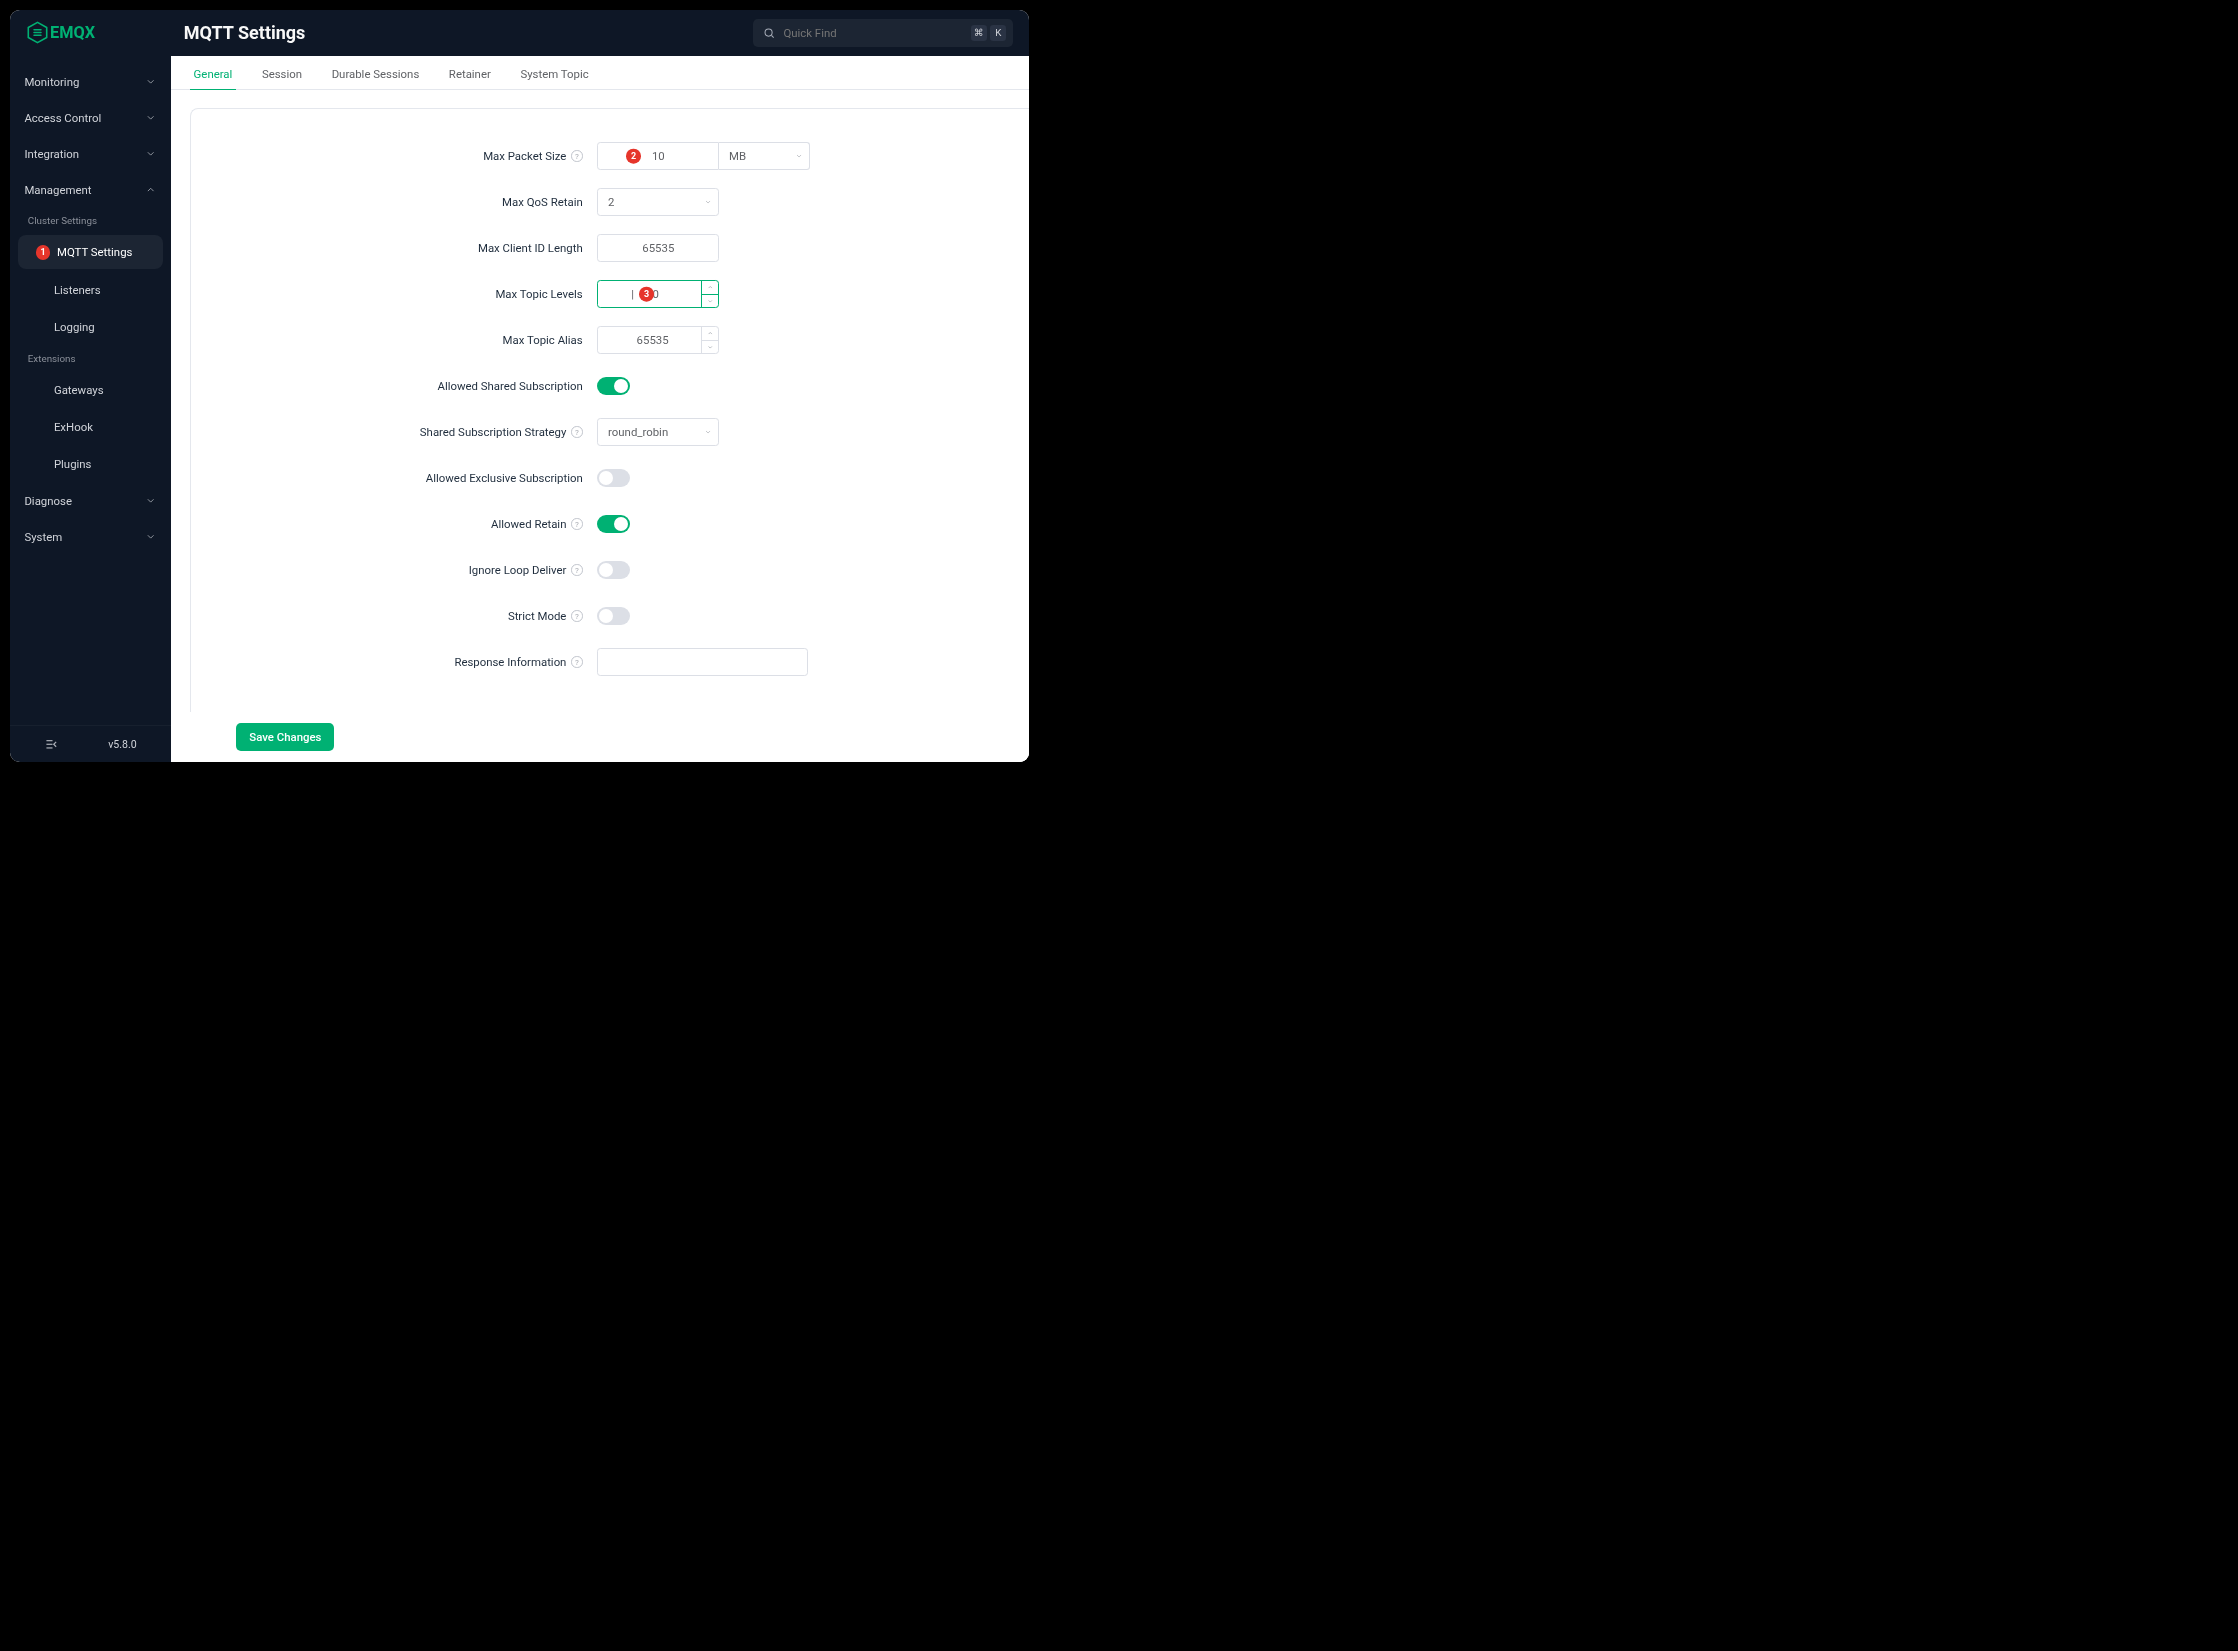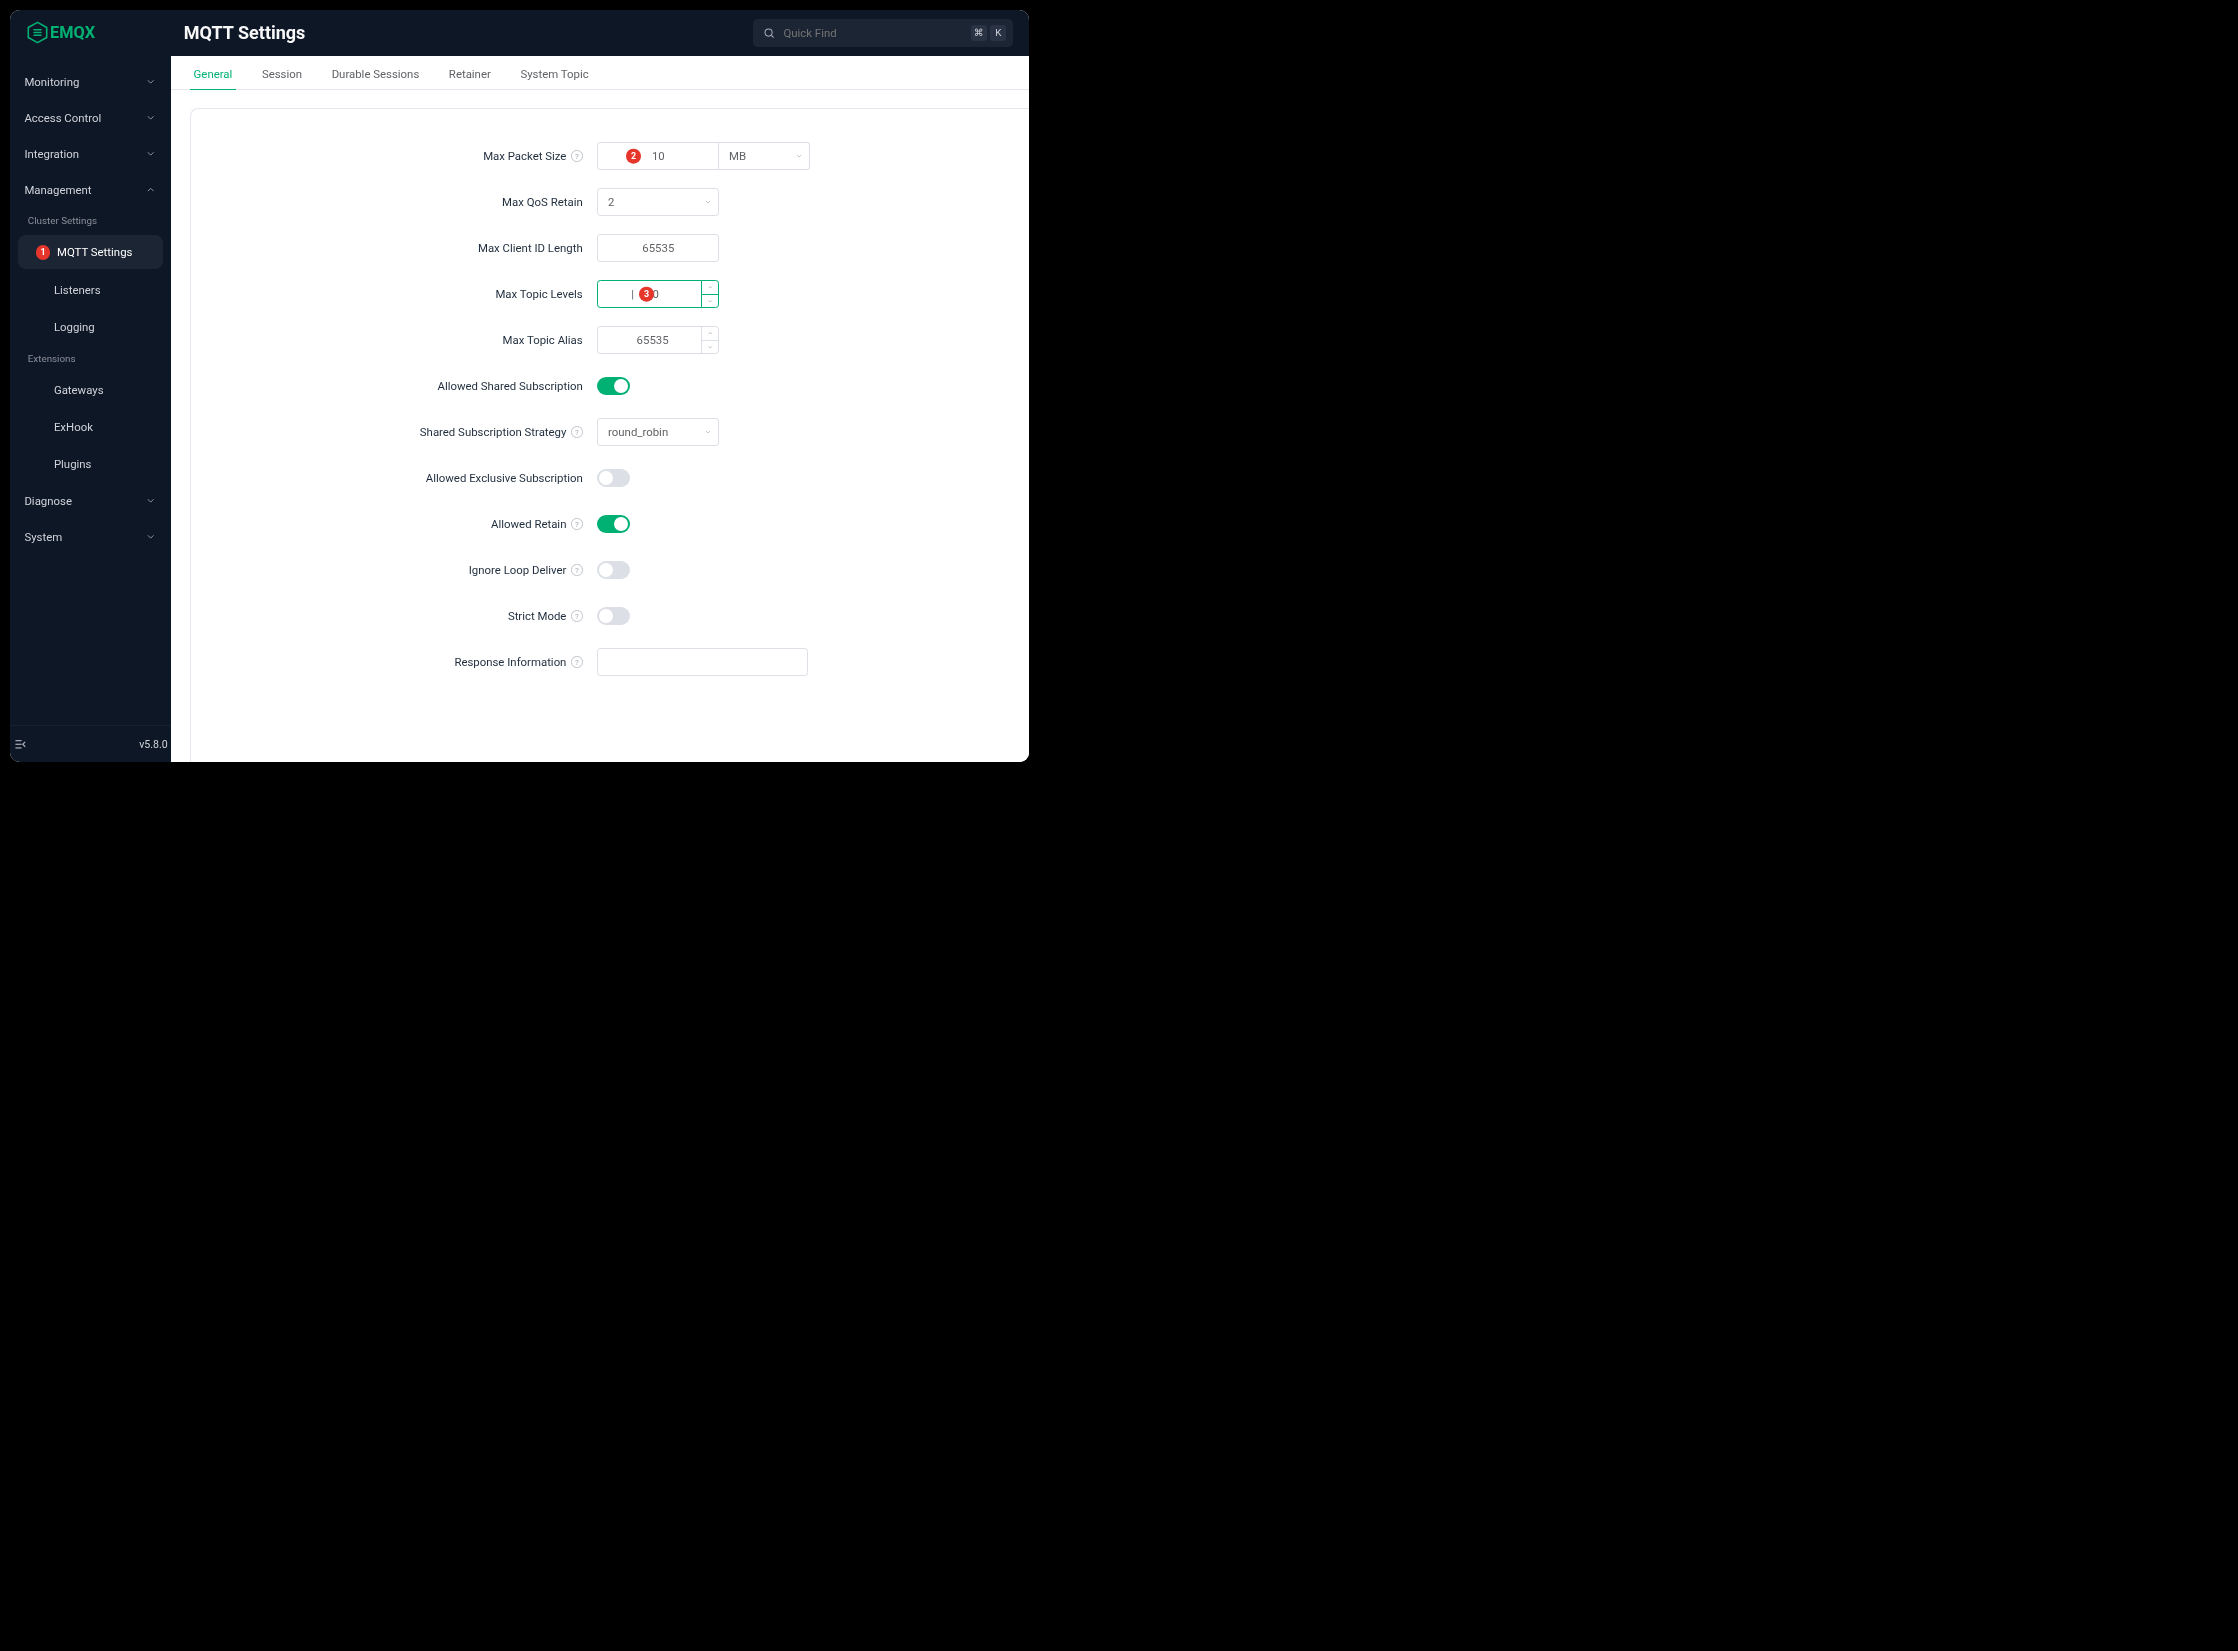--- a/index.html
+++ b/index.html
@@ -61,21 +61,21 @@
   }
   .nav-header{color:var(--text-dim);font-size:9.8px;padding:0 18px;height:26px;display:flex;align-items:center;}
   .sub-item{
     height:34px;display:flex;align-items:center;padding-left:36px;cursor:pointer;color:var(--text-muted);border-radius:8.1px;margin:1.6px 8.1px;
   }
   .sub-item.with-badge{padding-left:18px;gap:6.5px;}
   .sub-item.active{background:var(--sidebar-active);color:#fff;}
   .chev{width:11.4px;height:11.4px;opacity:.7;}
   .sidebar-footer{
     margin-top:auto;height:37px;display:flex;align-items:center;justify-content:space-between;
-    padding:0 3px;color:var(--text-muted);font-size:10.6px;border-top:0.8px solid rgba(255,255,255,0.04);
+    padding:0 34px;color:var(--text-muted);font-size:10.6px;border-top:0.8px solid rgba(255,255,255,0.04);
   }
   .collapse-icon{width:14.6px;height:14.6px;opacity:.8;display:inline-flex;align-items:center;justify-content:center;}
   
   .main{flex:1;background:var(--white);display:flex;flex-direction:column;min-width:0;}
   .tabs{
     display:flex;gap:23px;padding:0 19.5px;height:34px;align-items:flex-end;border-bottom:0.8px solid #e4e7ed;
     font-size:11.4px;color:#606266;position:relative;
   }
   .tab{padding:0 3.3px 8.1px 3.3px;cursor:pointer;}
   .tab.active{color:var(--brand);border-bottom:1.6px solid var(--brand);margin-bottom:-0.8px;}
@@ -426,18 +426,23 @@
                   <span class="help">?</span>
                 </div>
                 <div class="form-ctrl">
                   <input class="input" style="width: 211px;" value="">
                 </div>
               </div>
 
             </div>
           </div>
 
+          <div class="save-bar">
+            <button class="btn-primary">
+              <span>Save Changes</span>
+            </button>
+          </div>
         </div>
       </div>
     </div>
   </div>
 </div>
 
 
 </body></html>

